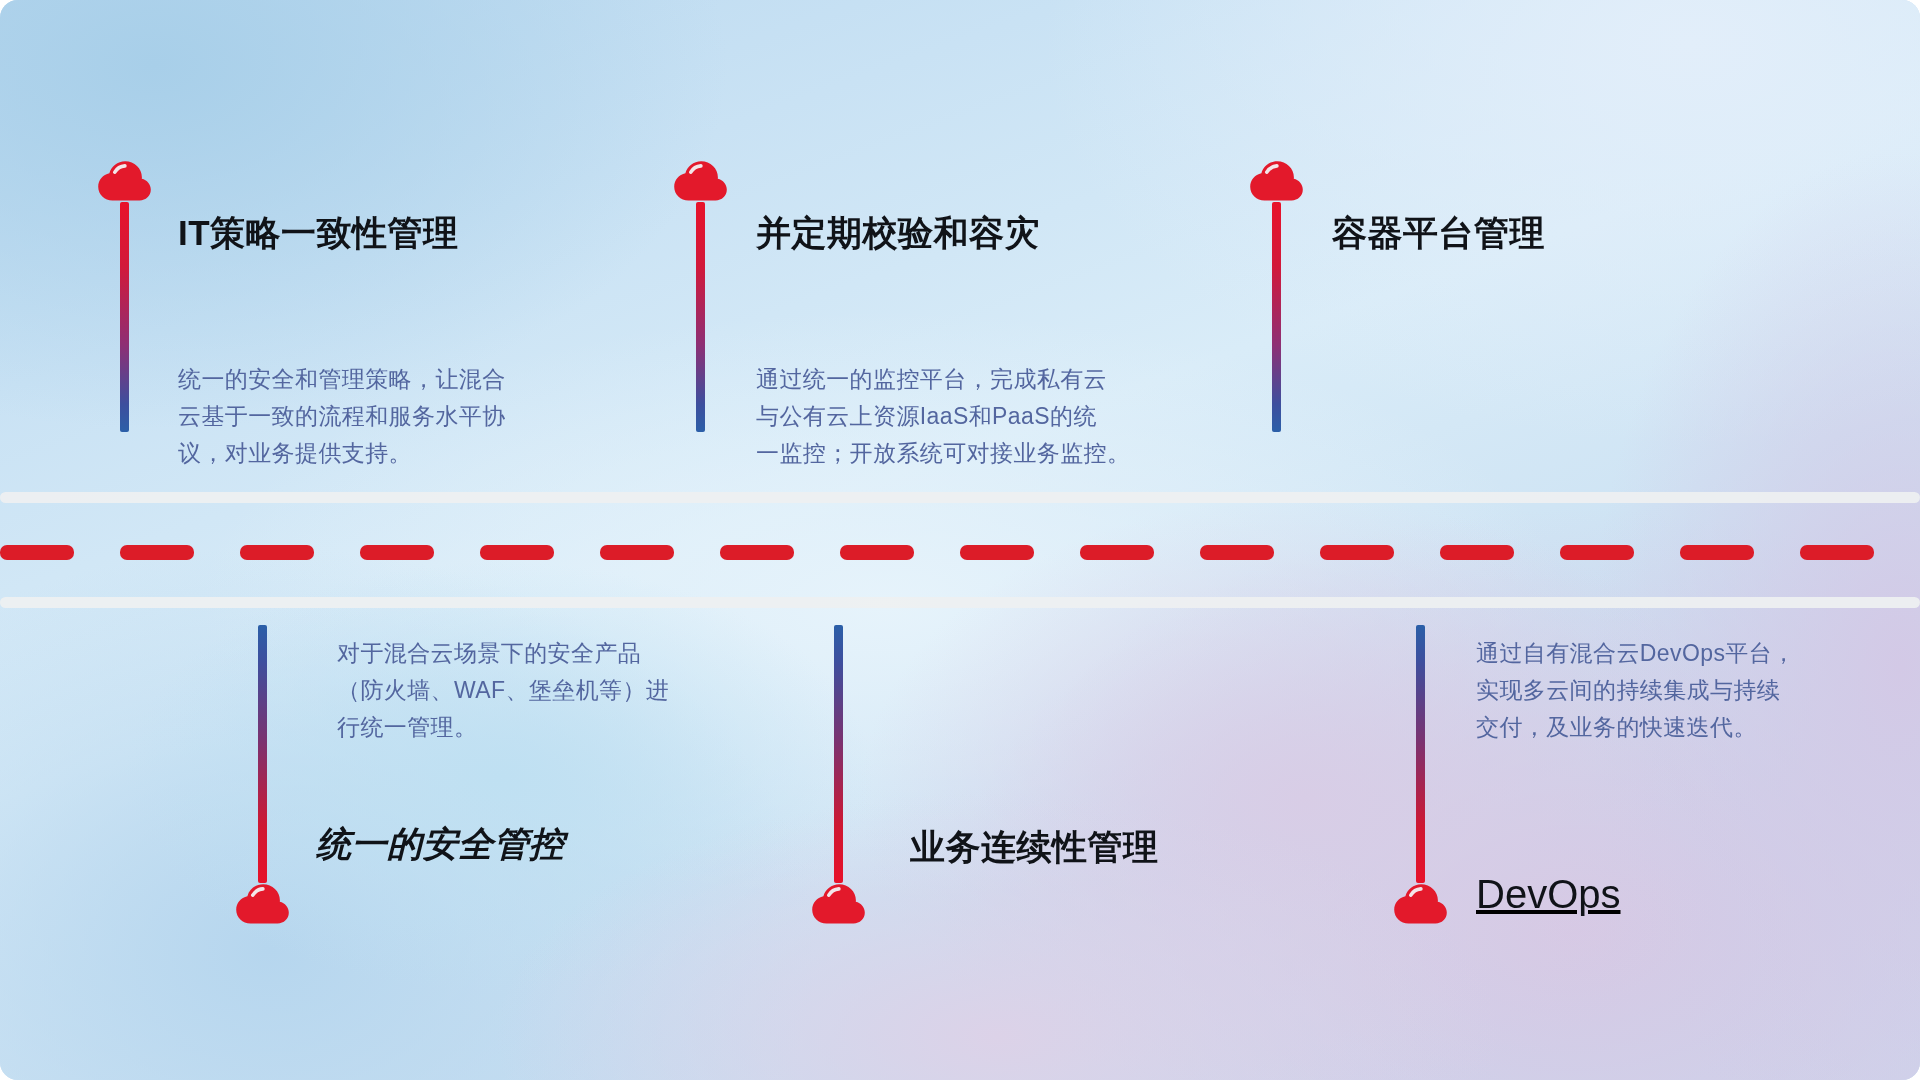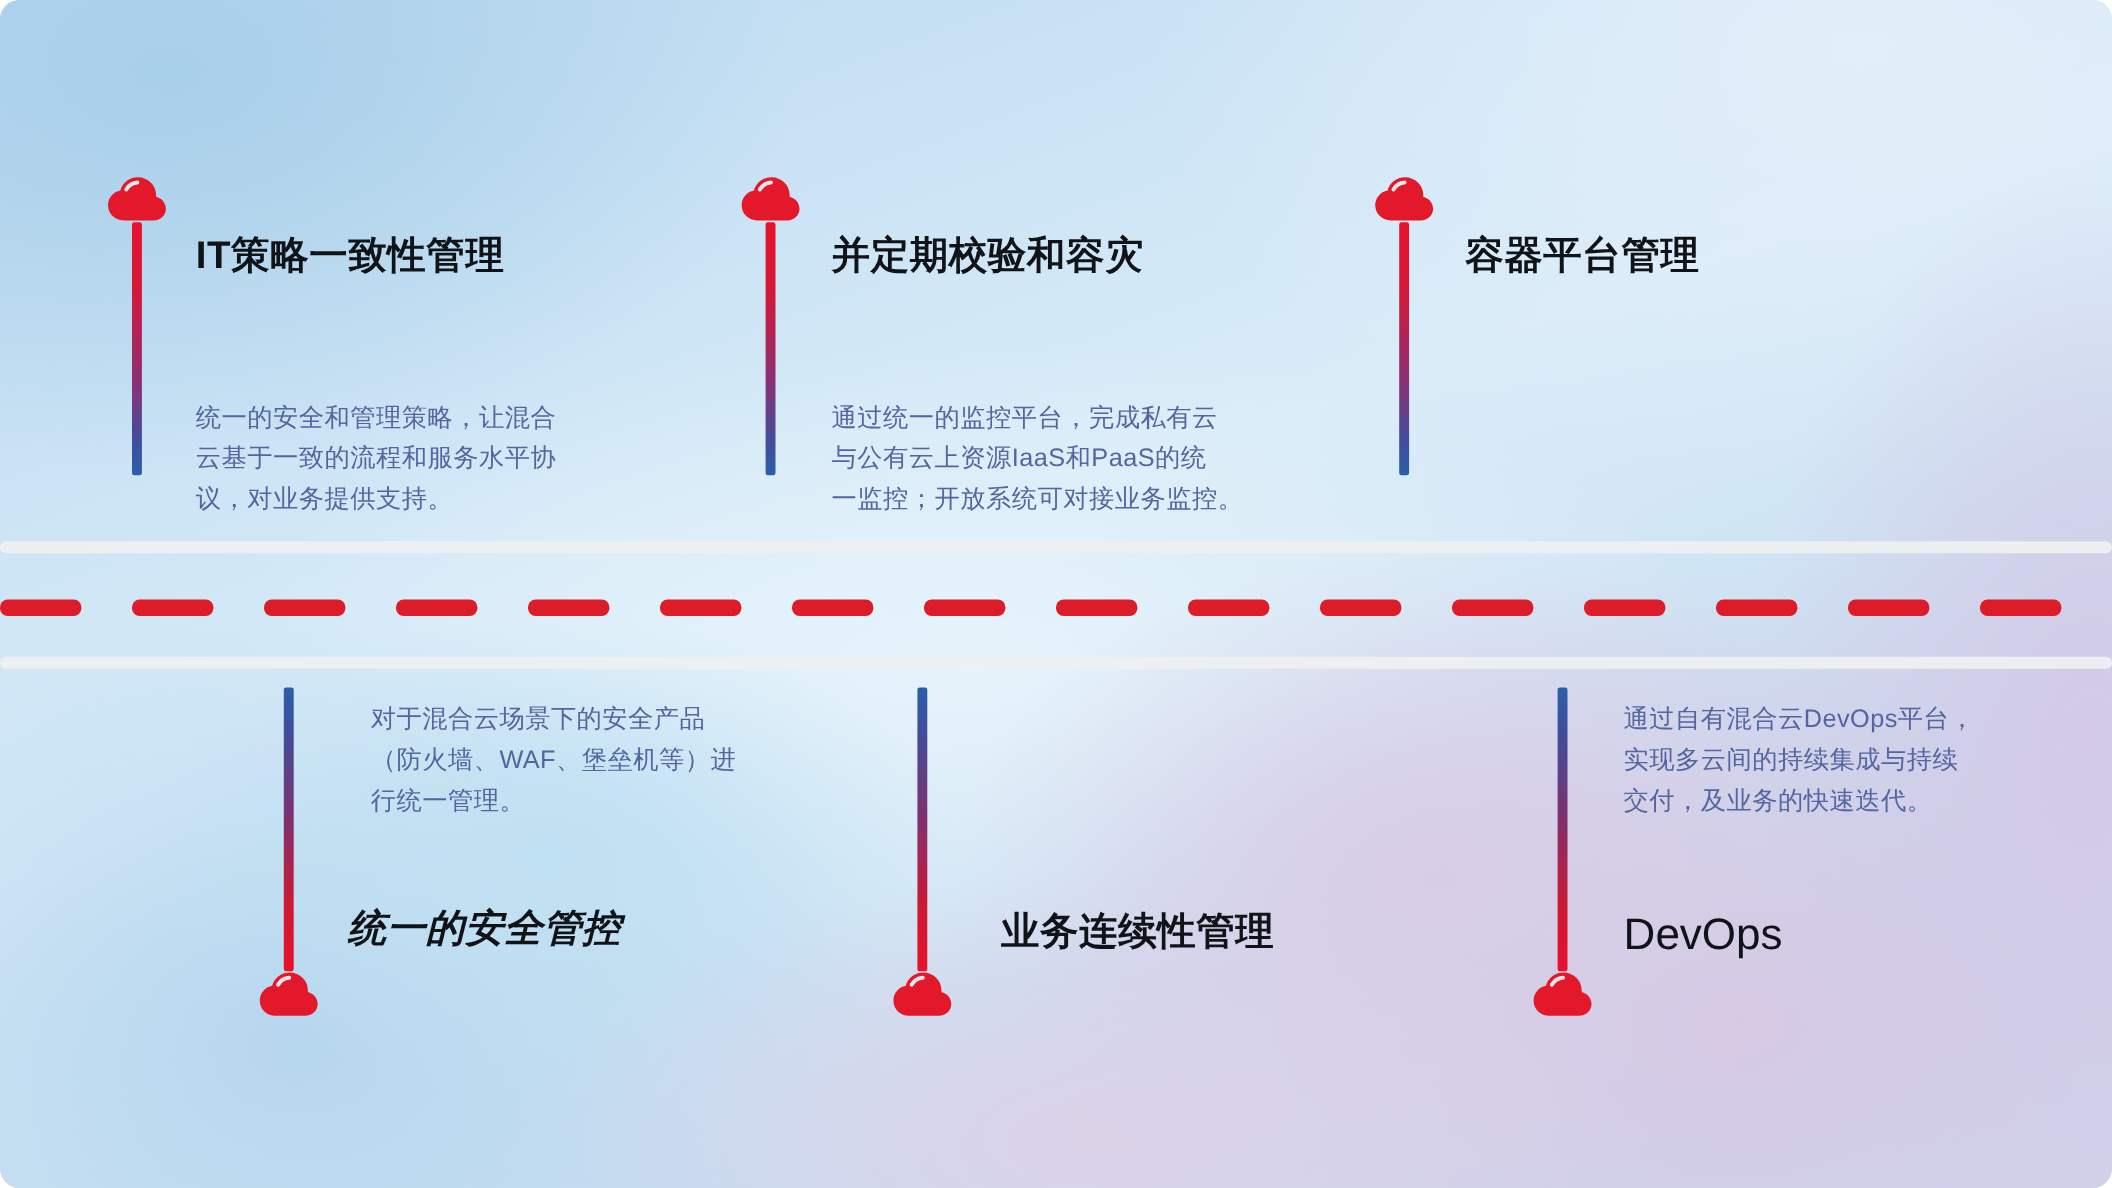--- a/index.html
+++ b/index.html
@@ -227,17 +227,17 @@
         <path d="M18.5 42.5c-8 0-14.3-6.1-14.3-13.8 0-6.7 4.8-12.3 11.2-13.5C17.2 8.2 23.6 3.2 31.2 3.2c9.2 0 16.7 7.2 16.7 16.1 0 .5 0 1-.1 1.5 5.2 1.2 9 5.7 9 11 0 6-5 10.7-11.2 10.7z" fill="#e3192b"></path>
         <path d="M20.8 14.2c2.1-3.6 5.8-6 10.1-6.3" fill="none" stroke="#f4f7fa" stroke-width="3.6" stroke-linecap="round" opacity="0.92"></path>
       </svg>
     </div>
   </div>
   <div class="item" style="left:1476px; top:635px; width:430px;">
     <div class="body">通过自有混合云DevOps平台，
 实现多云间的持续集成与持续
 交付，及业务的快速迭代。</div>
   </div>
-  <div class="item" style="left:1476px; top:826px; width:430px;">
+  <div class="item" style="left:1476px; top:870px; width:430px;text-decoration:underline;">
     <div class="title title-latin">DevOps</div>
   </div>
 
 </div>
 
 </body></html>

